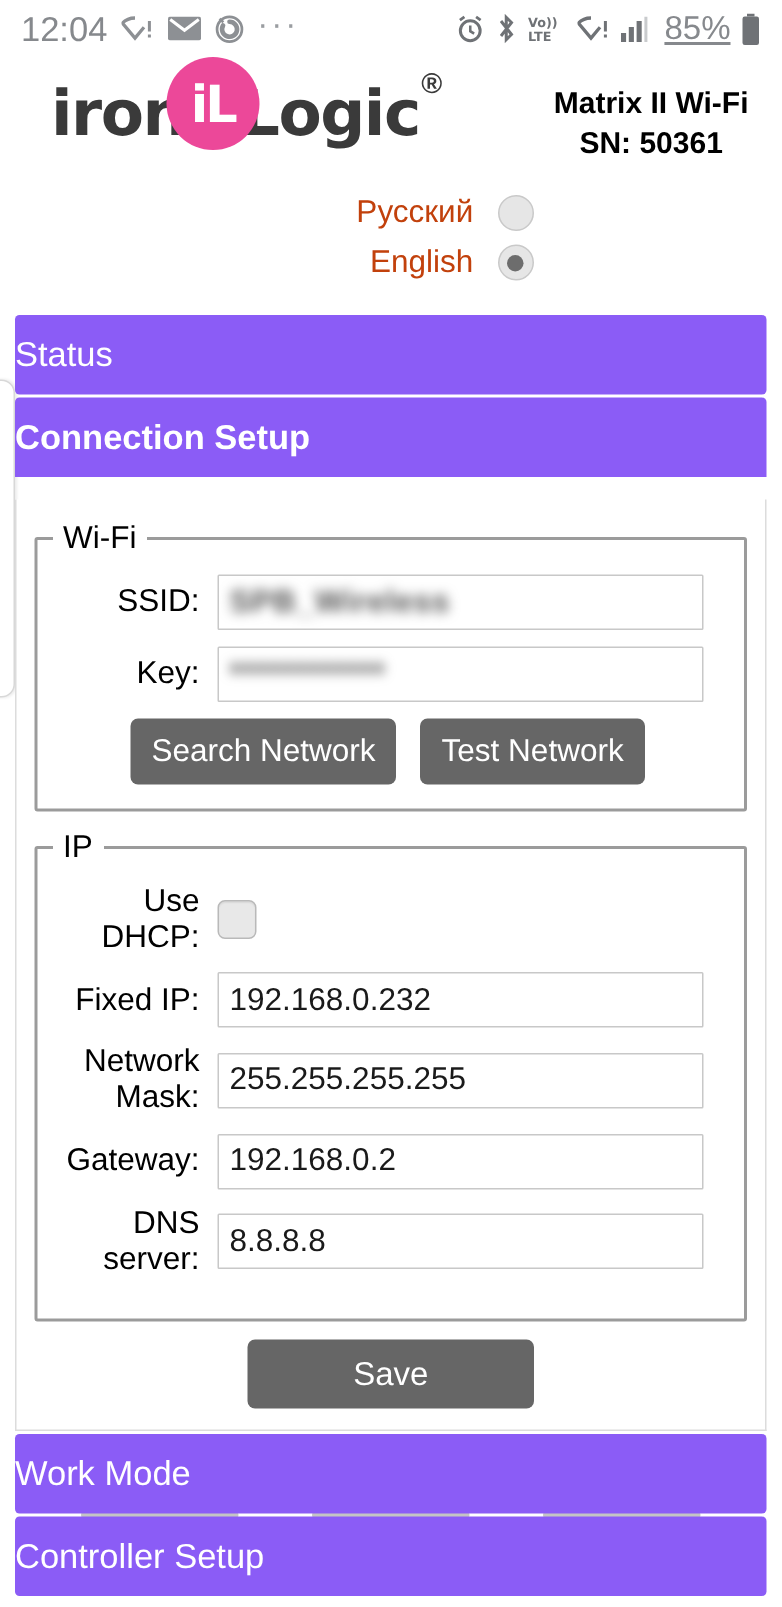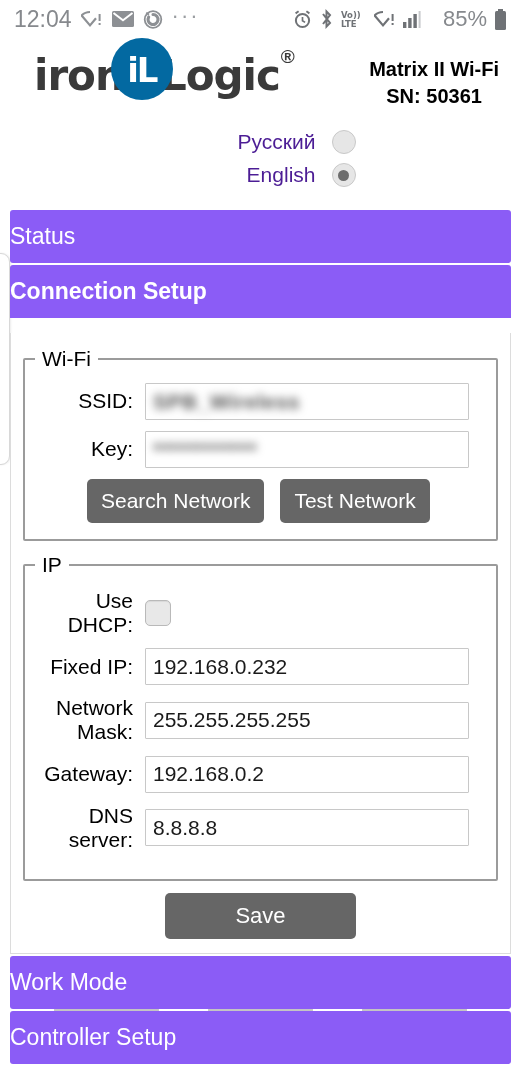--- a/index.html
+++ b/index.html
@@ -14,36 +14,36 @@
   
   .statusbar {
     height:38px; display:flex; align-items:center;
     padding:0 14px; color:#8d9094; font-size:23px;
   }
   .sb-left { display:flex; align-items:center; gap:9px; }
   .sb-right { display:flex; align-items:center; gap:7px; margin-left:auto; color:#8d9094; }
   .sb-time { font-size:23px; letter-spacing:0px; color:#86898d; }
   .sb-ico { display:inline-flex; align-items:center; justify-content:flex-end; }
   .sb-ico svg { display:block; }
-  .sb-pct { font-size:22px; color:#86898d; margin-left:13px; }
+  .sb-pct { font-size:22px; color:#86898d; margin-left:2px;text-decoration:underline; }
   .dots { font-size:22px; letter-spacing:2px; color:#9a9da1; padding-bottom:7px; }
 
   
   .header {
     display:flex; align-items:flex-start;
     padding:4px 10px 0 34px; height:70px;
   }
   .logo { position:relative; display:flex; align-items:flex-end; height:58px; }
   .logo-text {
     font-family:"DejaVu Sans", sans-serif;
     font-weight:bold; font-size:42px; color:#3a3a3a; letter-spacing:-1px;
   }
   .logo-badge {
     width:62px; height:62px; border-radius:50%;
-    background:#0369a1; position:relative;
+    background:#ec4899; position:relative;
     margin:0 -13px 0 -13px; z-index:2;
     display:flex; align-items:center; justify-content:center;
   }
   .logo-badge span {
     color:#fff; font-weight:bold; font-size:34px;
     font-family:"DejaVu Sans", sans-serif; letter-spacing:-2px;
     position:relative; top:1px;
   }
   .logo-reg {
     font-size:19px; font-weight:bold; color:#3a3a3a;
@@ -53,21 +53,21 @@
     margin-left:auto; text-align:center; padding-top:14px; padding-right:12px;
     font-weight:bold; font-size:20px; color:#000; line-height:1.35;
   }
 
   
   .lang { padding:22px 0 14px 0; }
   .lang-row {
     display:flex; align-items:center; justify-content:center;
     gap:16px; margin-bottom:9px;
   }
-  .lang-label { font-size:21px; color:#4c1d95; width:150px; text-align:right; }
+  .lang-label { font-size:21px; color:#c2410c; width:150px; text-align:right; }
   .radio {
     width:24px; height:24px; border-radius:50%;
     background:#e6e6e6; border:1px solid #c9c9c9;
     display:flex; align-items:center; justify-content:center;
   }
   .radio .dot { width:11px; height:11px; border-radius:50%; background:#6d6d6d; }
 
   
   .peek {
     position:absolute; left:-14px; top:253px;

